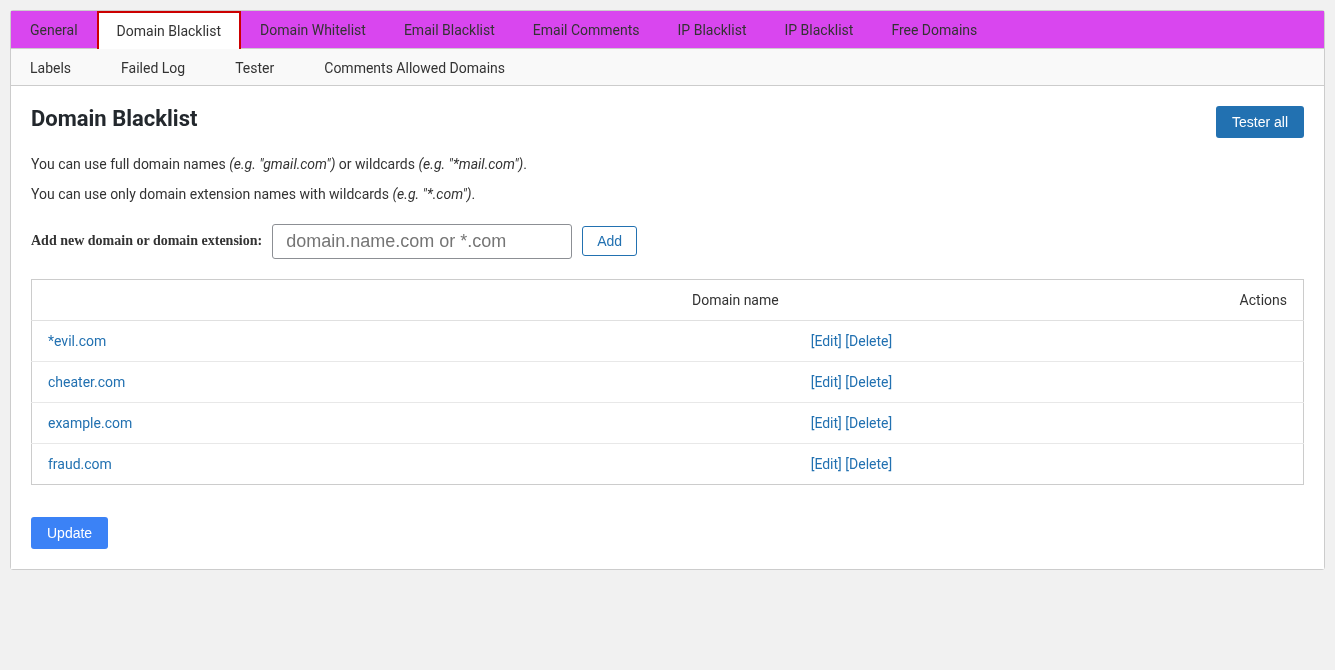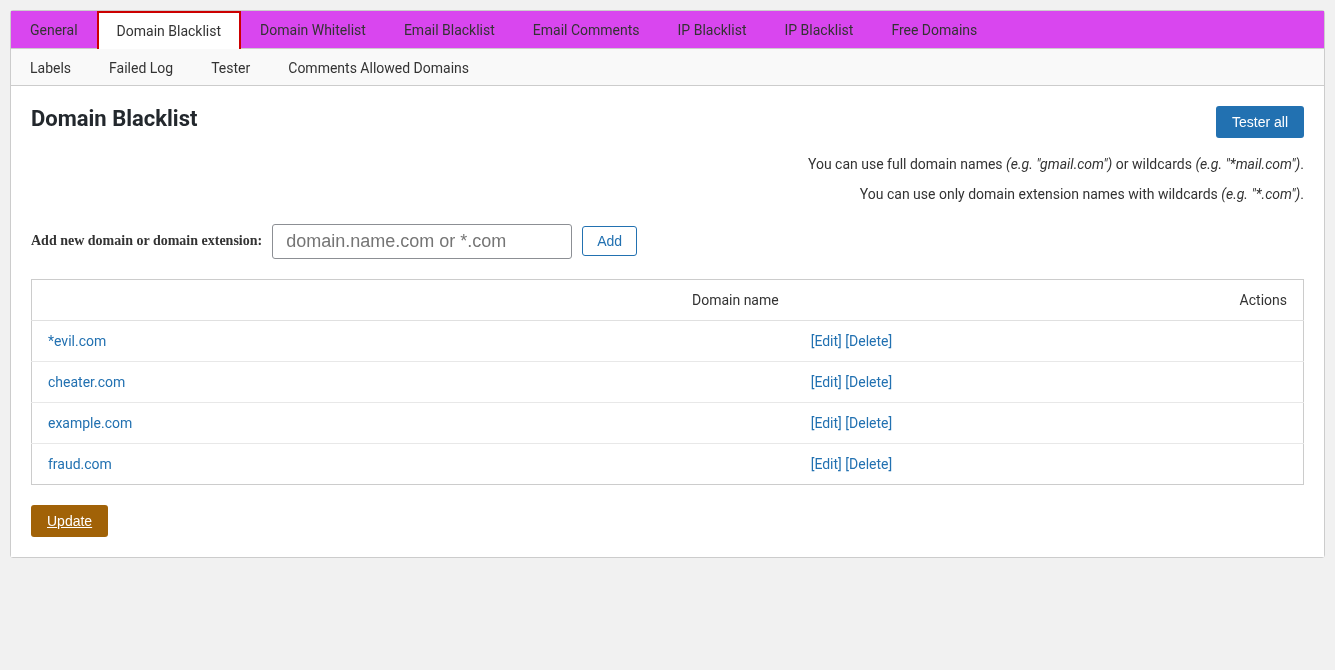--- a/index.html
+++ b/index.html
@@ -42,20 +42,21 @@
       border-color: #c00 #c00 #fff #c00;
       border-width: 2px;
       color: #333;
       font-weight: normal;
     }
     .tabs-row-2 {
       display: flex;
       flex-wrap: wrap;
       border-bottom: 1px solid #ccc;
       background: #f9f9f9;
+      gap: 12px;
     }
     .tab-item-2 {
       padding: 10px 18px;
       cursor: pointer;
       border: 1px solid transparent;
       border-bottom: none;
       margin-bottom: -1px;
       font-size: 14px;
       color: #333;
       background: transparent;
@@ -83,21 +84,20 @@
       padding: 8px 16px;
       font-size: 14px;
       cursor: pointer;
       border-radius: 3px;
     }
     .description {
       margin-bottom: 8px;
       color: #333;
       font-size: 14px;
       line-height: 1.6;
-      text-align: right;
     }
     .description em {
       font-style: italic;
     }
     .add-domain-row {
       display: flex;
       align-items: center;
       gap: 10px;
       margin: 18px 0 20px 0;
     }
@@ -149,29 +149,28 @@
     .domain-link {
       color: #2271b1;
       text-decoration: none;
     }
     .action-link {
       color: #2271b1;
       text-decoration: none;
       cursor: pointer;
     }
     .update-btn {
-      background: #a16207;
+      background: #3b82f6;
       color: #fff;
       border: none;
       padding: 8px 16px;
       font-size: 14px;
       cursor: pointer;
       border-radius: 3px;
-      margin-top: 20px;
-      text-decoration: underline;
+      margin-top: 32px;
     }
     .col-domain { width: 60%; }
     .col-actions { width: 40%; }
   </style>
 </head>
 <body>
 
 <div class="page-wrapper">
   <div class="tabs-container">
 

